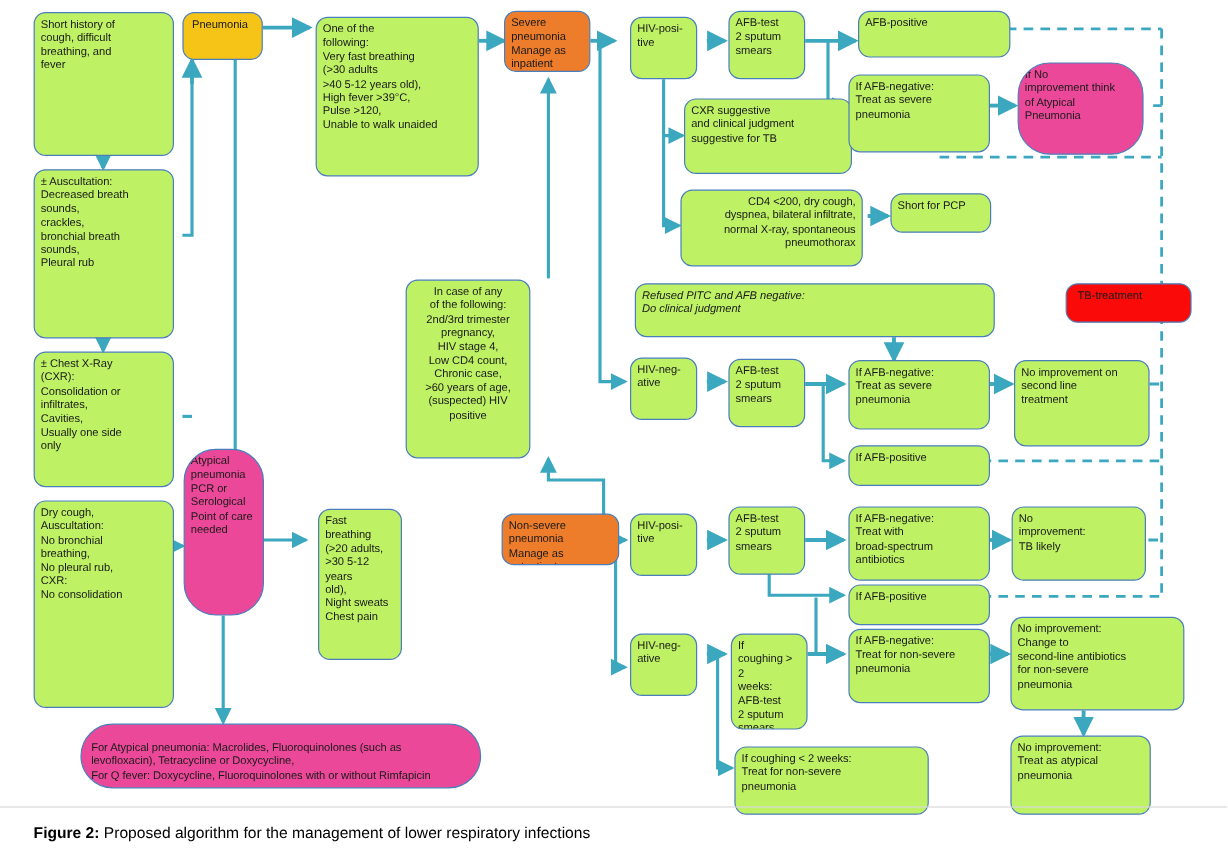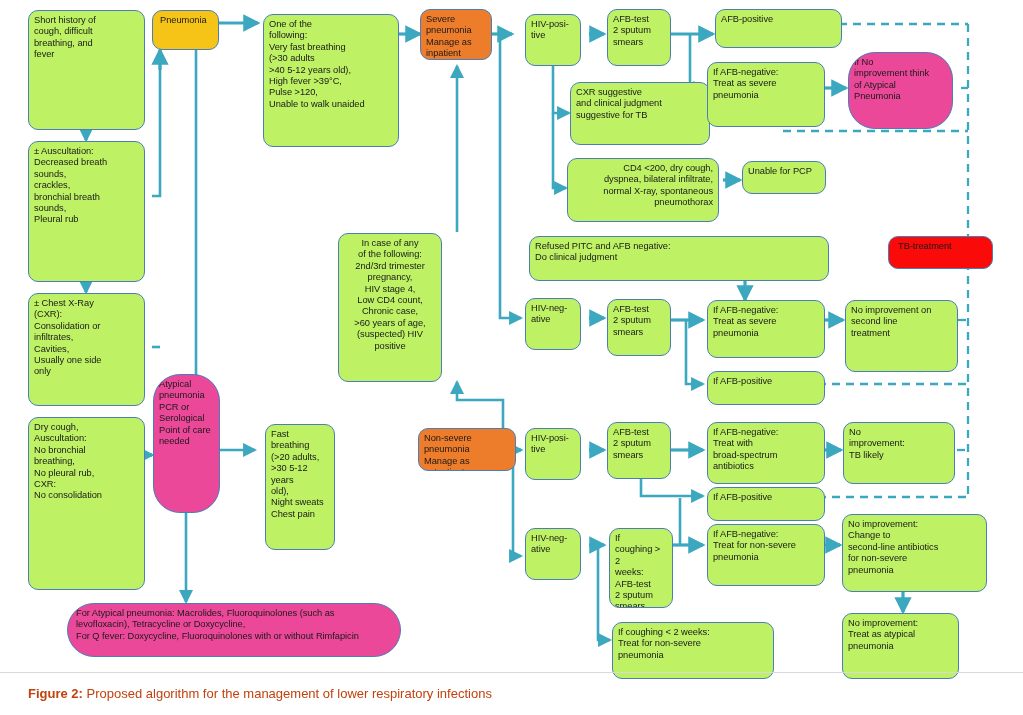--- a/index.html
+++ b/index.html
@@ -19,21 +19,21 @@
     white-space:pre-line;
     letter-spacing:-0.05px;
     overflow:hidden;
   }
   .node.yellow{background:#f5c417;border-color:#4a7ebb;}
   .node.orange{background:#ee7d2b;border-color:#4a7ebb;}
   .node.green{background:#ec4899;border-color:#4a7ebb;border-radius:27px;}
   .node.red{background:#fa0a09;border-color:#4a7ebb;}
   .caption{
     position:absolute;left:28px;top:686px;
-    font-size:13px;color:#c2410c;
+    font-size:13px;color:#000000;
   }
   .caption b{font-weight:bold;}
   .divider{position:absolute;left:0;top:672px;width:1023px;height:1px;background:#d9d9d9;}
 </style>
 </head>
 <body>
 
 <div id="page">
 
   <svg id="canvas" viewBox="0 0 1023 715" xmlns="http://www.w3.org/2000/svg">
@@ -170,21 +170,21 @@
 
   <div class="node yellow" style="left:152px;top:10px;width:67px;height:40px;padding-top:4px;padding-left:7px;">Pneumonia</div>
 
   <div class="node green" style="left:153px;top:374px;width:67px;height:139px;">   Atypical
 pneumonia
 PCR or
 Serological
 Point of care
 needed</div>
 
-  <div class="node green" style="left:67px;top:603px;width:334px;height:54px;padding:4px 8px;">    For Atypical pneumonia: Macrolides, Fluoroquinolones (such as
+  <div class="node green" style="left:67px;top:603px;width:334px;height:54px;padding:14px 8px;">    For Atypical pneumonia: Macrolides, Fluoroquinolones (such as
 levofloxacin), Tetracycline or Doxycycline,
 For Q fever: Doxycycline, Fluoroquinolones with or without Rimfapicin</div>
 
   <div class="node" style="left:263px;top:14px;width:136px;height:133px;">    One of the
 following:
 Very fast breathing
 (&gt;30 adults
 &gt;40 5-12 years old),
 High fever &gt;39°C,
 Pulse &gt;120,
@@ -244,41 +244,41 @@
 
   <div class="node" style="left:570px;top:82px;width:140px;height:63px;">   CXR suggestive
 and clinical judgment
 suggestive for TB</div>
 
   <div class="node" style="left:567px;top:158px;width:152px;height:64px;text-align:right;">   CD4 &lt;200, dry cough,
 dyspnea, bilateral infiltrate,
 normal X-ray, spontaneous
 pneumothorax</div>
 
-  <div class="node" style="left:529px;top:236px;width:300px;height:45px;"> Refused PITC and AFB negative:
+  <div class="node" style="left:529px;top:236px;width:300px;height:45px;font-style:italic;"> Refused PITC and AFB negative:
 Do clinical judgment</div>
 
   <div class="node" style="left:609px;top:528px;width:64px;height:80px;"> If
 coughing &gt; 2
 weeks:
 AFB-test
 2 sputum
  smears</div>
 
   <div class="node" style="left:612px;top:622px;width:162px;height:57px;">   If coughing &lt; 2 weeks:
 Treat for non-severe
 pneumonia</div>
 
   <div class="node" style="left:715px;top:9px;width:127px;height:39px;">AFB-positive</div>
 
   <div class="node" style="left:707px;top:62px;width:118px;height:65px;">  If AFB-negative:
 Treat as severe
 pneumonia</div>
 
-  <div class="node" style="left:742px;top:161px;width:84px;height:33px;">Unable for PCP</div>
+  <div class="node" style="left:742px;top:161px;width:84px;height:33px;">Short for PCP</div>
 
   <div class="node" style="left:707px;top:300px;width:118px;height:58px;">  If AFB-negative:
 Treat as severe
 pneumonia</div>
 
   <div class="node" style="left:707px;top:371px;width:118px;height:34px;">If AFB-positive</div>
 
   <div class="node" style="left:707px;top:422px;width:118px;height:62px;">  If AFB-negative:
 Treat with
 broad-spectrum

